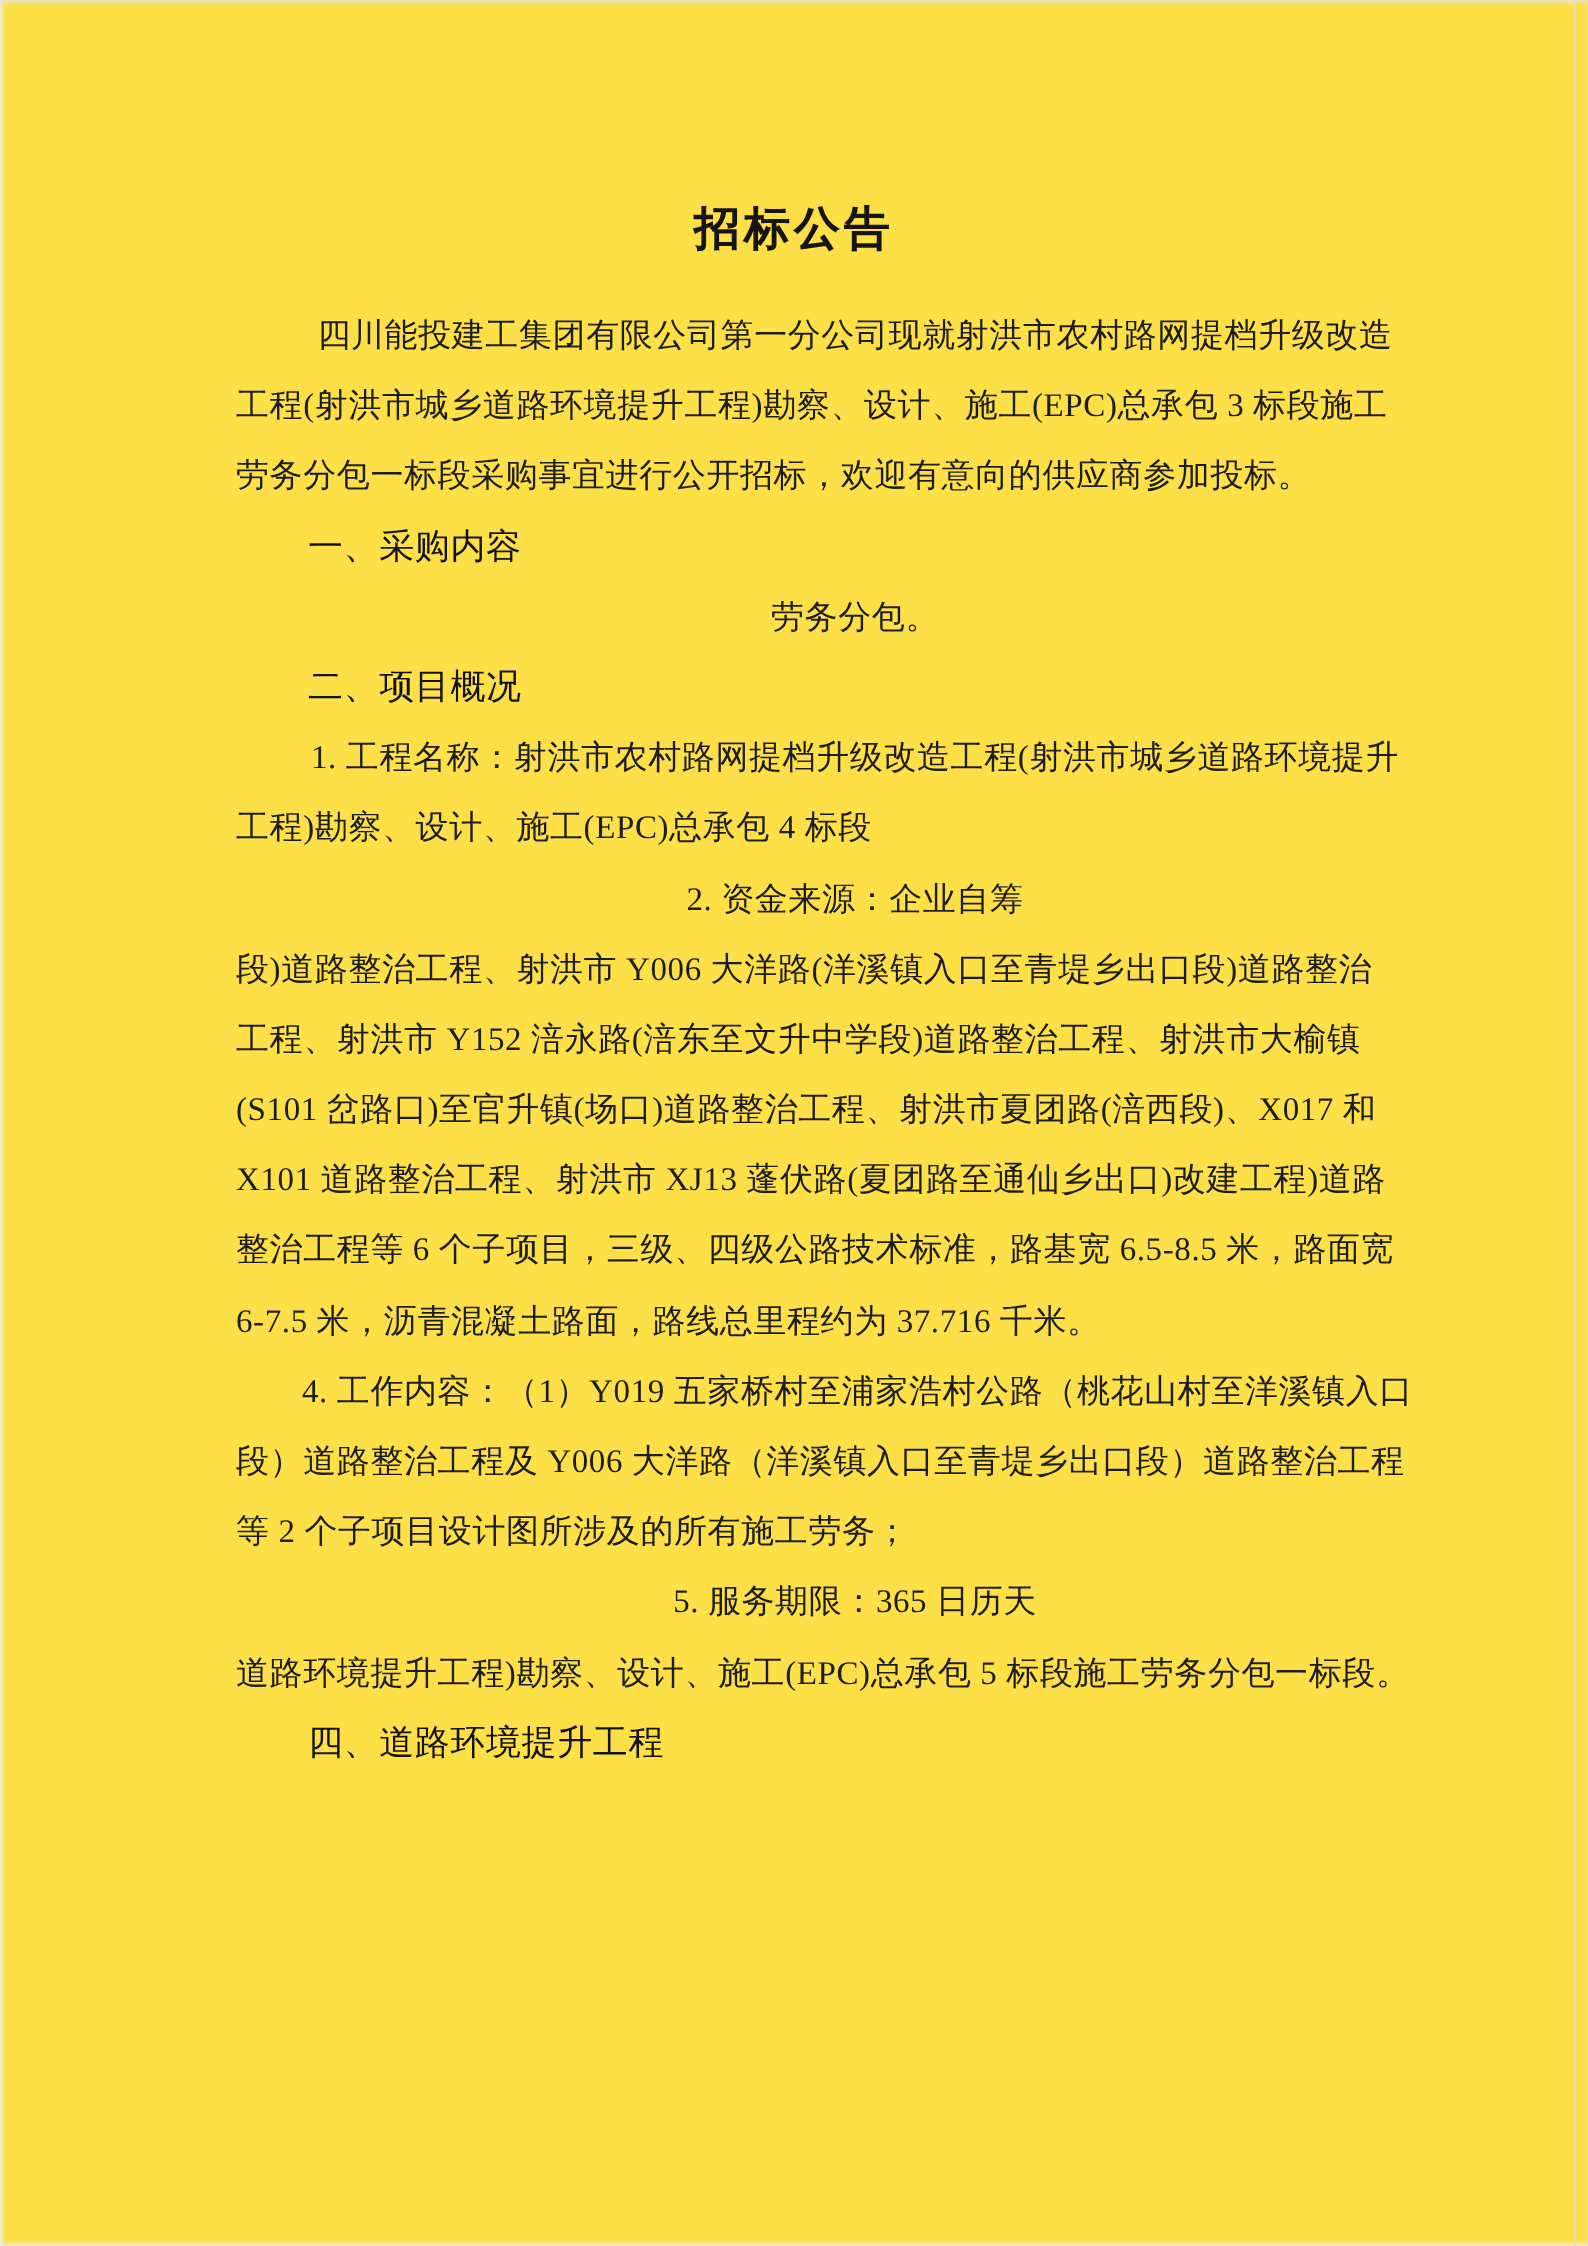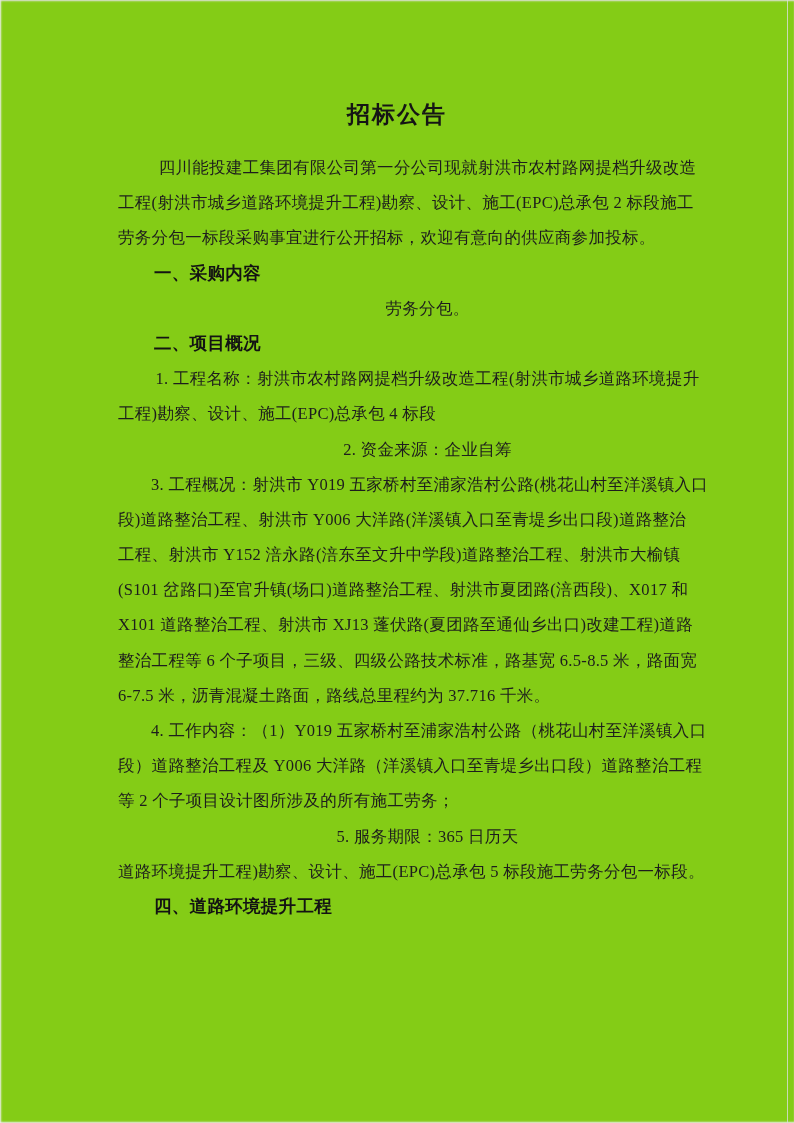--- a/index.html
+++ b/index.html
@@ -4,21 +4,21 @@
 <style>
   html, body {
     margin: 0;
     padding: 0;
     background: #ffffff;
   }
   .page {
     position: relative;
     width: 794px;
     height: 1123px;
-    background: #84cc16;
+    background: #fde047;
     overflow: hidden;
     font-family: "Liberation Serif", "DejaVu Serif", serif;
     color: #1d1d1d;
     box-shadow: inset 0 2px 2px -1px #e3e3e3, inset 2px 0 2px -1px #efefef, inset 0 -2px 2px -1px #ededed;
   }
   
   .scan-edge-right {
     position: absolute;
     top: 0;
     right: 6px;
@@ -51,48 +51,47 @@
     white-space: nowrap;
     letter-spacing: 0.3px;
     color: #1d1d1d;
   }
   .indent {
     text-indent: 33px;
     text-align: center;
   }
   .heading {
     font-family: "Liberation Sans", "DejaVu Sans", sans-serif;
-    font-weight: 700;
+    font-weight: 400;
     font-size: 17.5px;
     text-indent: 36px;
     color: #131313;
   }
 </style>
 </head>
 <body>
 
 <div class="page">
   <div class="scan-edge-right"></div>
 
   <h1 class="doc-title">招标公告</h1>
 
   <div class="content">
 
     <p class="ln indent">四川能投建工集团有限公司第一分公司现就射洪市农村路网提档升级改造</p>
-    <p class="ln">工程(射洪市城乡道路环境提升工程)勘察、设计、施工(EPC)总承包 2 标段施工</p>
+    <p class="ln">工程(射洪市城乡道路环境提升工程)勘察、设计、施工(EPC)总承包 3 标段施工</p>
     <p class="ln">劳务分包一标段采购事宜进行公开招标，欢迎有意向的供应商参加投标。</p>
 
     <p class="ln heading">一、采购内容</p>
     <p class="ln indent">劳务分包。</p>
 
     <p class="ln heading">二、项目概况</p>
     <p class="ln indent">1. 工程名称：射洪市农村路网提档升级改造工程(射洪市城乡道路环境提升</p>
     <p class="ln">工程)勘察、设计、施工(EPC)总承包 4 标段</p>
     <p class="ln indent">2. 资金来源：企业自筹</p>
-    <p class="ln indent">3. 工程概况：射洪市 Y019 五家桥村至浦家浩村公路(桃花山村至洋溪镇入口</p>
     <p class="ln">段)道路整治工程、射洪市 Y006 大洋路(洋溪镇入口至青堤乡出口段)道路整治</p>
     <p class="ln">工程、射洪市 Y152 涪永路(涪东至文升中学段)道路整治工程、射洪市大榆镇</p>
     <p class="ln">(S101 岔路口)至官升镇(场口)道路整治工程、射洪市夏团路(涪西段)、X017 和</p>
     <p class="ln">X101 道路整治工程、射洪市 XJ13 蓬伏路(夏团路至通仙乡出口)改建工程)道路</p>
     <p class="ln">整治工程等 6 个子项目，三级、四级公路技术标准，路基宽 6.5-8.5 米，路面宽</p>
     <p class="ln">6-7.5 米，沥青混凝土路面，路线总里程约为 37.716 千米。</p>
     <p class="ln indent">4. 工作内容：（1）Y019 五家桥村至浦家浩村公路（桃花山村至洋溪镇入口</p>
     <p class="ln">段）道路整治工程及 Y006 大洋路（洋溪镇入口至青堤乡出口段）道路整治工程</p>
     <p class="ln">等 2 个子项目设计图所涉及的所有施工劳务；</p>
     <p class="ln indent">5. 服务期限：365 日历天</p>

